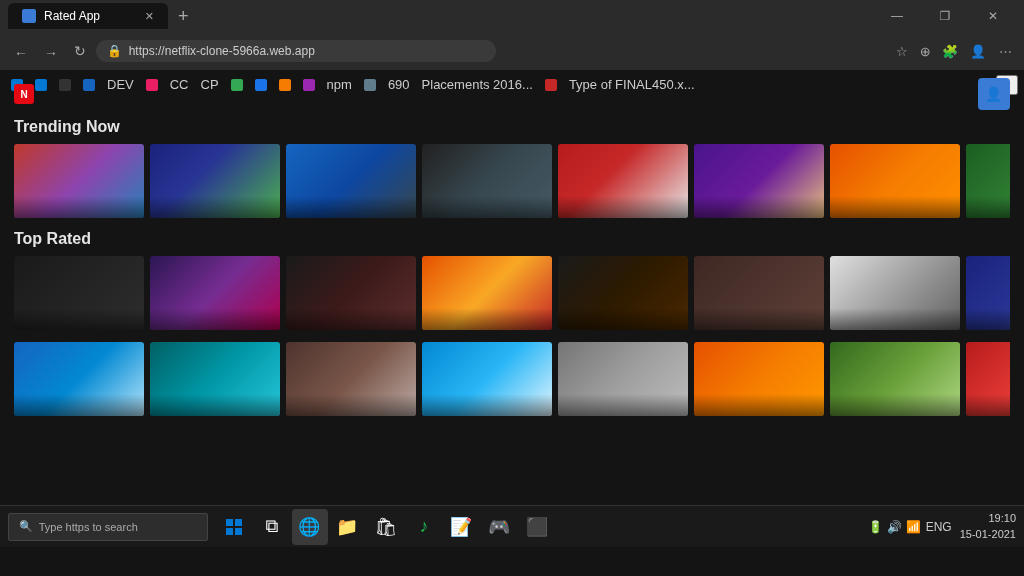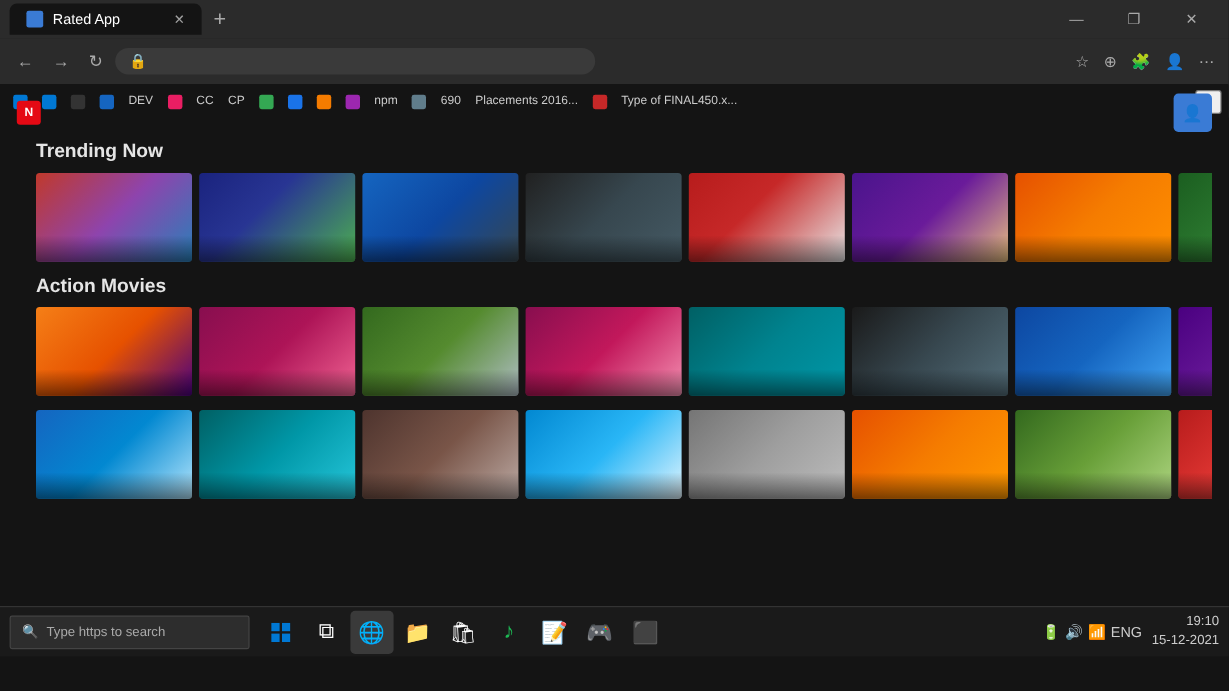--- a/index.html
+++ b/index.html
@@ -16,31 +16,31 @@
     .tab-ctrl-btn { width: 46px; height: 32px; background: transparent; border: none; color: #aaa; font-size: 12px; cursor: pointer; display: flex; align-items: center; justify-content: center; }
 
     .nav-bar { background: #2b2b2b; height: 38px; display: flex; align-items: center; padding: 0 8px; gap: 4px; }
     .nav-btn { background: transparent; border: none; color: #aaa; cursor: pointer; padding: 4px 6px; font-size: 14px; border-radius: 4px; }
     .address-bar { flex: 1; background: #3a3a3a; border-radius: 16px; padding: 4px 12px; font-size: 12px; color: #fff; display: flex; align-items: center; gap: 6px; max-width: 400px; }
     .address-bar span { color: #ccc; font-size: 12px; }
     .nav-icons { margin-left: auto; display: flex; gap: 4px; align-items: center; }
     .nav-icon-btn { background: transparent; border: none; color: #aaa; cursor: pointer; padding: 4px; font-size: 13px; border-radius: 4px; }
 
     .bookmarks-bar { background: #2b2b2b; border-top: 1px solid #3a3a3a; height: 28px; display: flex; align-items: center; padding: 0 6px; gap: 2px; overflow: hidden; }
-    .bm-item { background: transparent; border: none; color: #ccc; font-size: 10px; cursor: pointer; padding: 2px 5px; border-radius: 3px; display: flex; align-items: center; gap: 3px; white-space: nowrap; }
+    .bm-item { background: transparent; border: none; color: #ccc; font-size: 13px; cursor: pointer; padding: 2px 5px; border-radius: 3px; display: flex; align-items: center; gap: 3px; white-space: nowrap; }
     .bm-icon { width: 12px; height: 12px; border-radius: 2px; display: inline-block; }
     .bm-more { margin-left: auto; color: #aaa; font-size: 11px; cursor: pointer; padding: 2px 6px; }
 
     
     .netflix-app { background: #141414; height: 435px; overflow-y: auto; overflow-x: hidden; scrollbar-width: thin; scrollbar-color: #444 #141414; }
     .netflix-header { padding: 8px 14px 4px; display: flex; align-items: center; justify-content: space-between; }
     .netflix-logo { width: 20px; height: 20px; background: #e50914; border-radius: 3px; display: flex; align-items: center; justify-content: center; font-size: 10px; font-weight: bold; }
     .netflix-user-icon { width: 32px; height: 32px; background: #3a7bd5; border-radius: 4px; display: flex; align-items: center; justify-content: center; font-size: 14px; }
 
-    .section { padding: 4px 14px 8px; margin-left: 16px; }
+    .section { padding: 4px 14px 8px; }
     .section-title { font-size: 16px; font-weight: 600; margin-bottom: 8px; color: #e5e5e5; }
 
     .movies-row { display: flex; gap: 6px; overflow-x: auto; scrollbar-width: none; }
     .movies-row::-webkit-scrollbar { display: none; }
 
     .movie-card { flex-shrink: 0; width: 130px; height: 74px; border-radius: 3px; overflow: hidden; position: relative; cursor: pointer; transition: transform 0.2s; }
 
     
     .card-trending-1 { background: linear-gradient(135deg, #c0392b 0%, #8e44ad 50%, #2980b9 100%); }
     .card-trending-2 { background: linear-gradient(135deg, #1a237e 0%, #283593 40%, #4caf50 100%); }
@@ -117,20 +117,21 @@
       <button class="tab-ctrl-btn">✕</button>
     </div>
   </div>
 
   <div class="nav-bar">
     <button class="nav-btn">←</button>
     <button class="nav-btn">→</button>
     <button class="nav-btn">↻</button>
     <div class="address-bar">
       <span>🔒</span>
+      <span>https://netflix-clone-5966a.web.app</span>
     </div>
     <div class="nav-icons">
       <button class="nav-icon-btn">☆</button>
       <button class="nav-icon-btn">⊕</button>
       <button class="nav-icon-btn">🧩</button>
       <button class="nav-icon-btn">👤</button>
       <button class="nav-icon-btn">⋯</button>
     </div>
   </div>
 
@@ -192,34 +193,34 @@
       <div class="movie-card card-trending-2"></div>
       <div class="movie-card card-trending-3"></div>
       <div class="movie-card card-trending-4"></div>
       <div class="movie-card card-trending-5"></div>
       <div class="movie-card card-trending-6"></div>
       <div class="movie-card card-trending-7"></div>
       <div class="movie-card card-trending-8"></div>
     </div>
   </div>
 
-
   <div class="section">
-    <div class="section-title">Action Movies</div>
+    <div class="section-title">Top Rated</div>
     <div class="movies-row">
-      <div class="movie-card card-action-1"></div>
-      <div class="movie-card card-action-2"></div>
-      <div class="movie-card card-action-3"></div>
-      <div class="movie-card card-action-4"></div>
-      <div class="movie-card card-action-5"></div>
-      <div class="movie-card card-action-6"></div>
-      <div class="movie-card card-action-7"></div>
-      <div class="movie-card card-action-8"></div>
-    </div>
-  </div>
+      <div class="movie-card card-toprated-1"></div>
+      <div class="movie-card card-toprated-2"></div>
+      <div class="movie-card card-toprated-3"></div>
+      <div class="movie-card card-toprated-4"></div>
+      <div class="movie-card card-toprated-5"></div>
+      <div class="movie-card card-toprated-6"></div>
+      <div class="movie-card card-toprated-7"></div>
+      <div class="movie-card card-toprated-8"></div>
+    </div>
+  </div>
+
 
   <div class="section">
     <div class="movies-row">
       <div class="movie-card card-comedy-1"></div>
       <div class="movie-card card-comedy-2"></div>
       <div class="movie-card card-comedy-3"></div>
       <div class="movie-card card-comedy-4"></div>
       <div class="movie-card card-comedy-5"></div>
       <div class="movie-card card-comedy-6"></div>
       <div class="movie-card card-comedy-7"></div>
@@ -253,16 +254,16 @@
   </div>
   <div class="taskbar-sys">
     <div class="taskbar-sys-icons">
       <span class="sys-icon">🔋</span>
       <span class="sys-icon">🔊</span>
       <span class="sys-icon">📶</span>
       <span class="sys-icon">ENG</span>
     </div>
     <div class="taskbar-time">
       <div>19:10</div>
-      <div>15-12-2021</div>
+      <div>15-01-2021</div>
     </div>
   </div>
 </div>
 
 </body></html>

